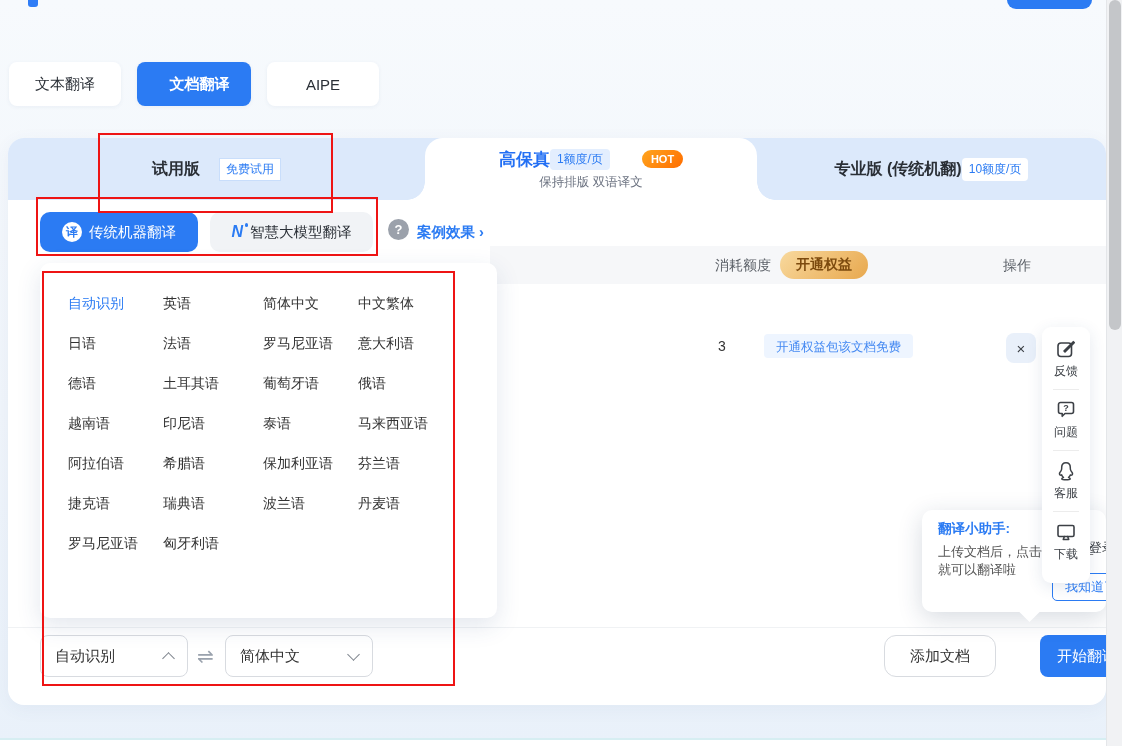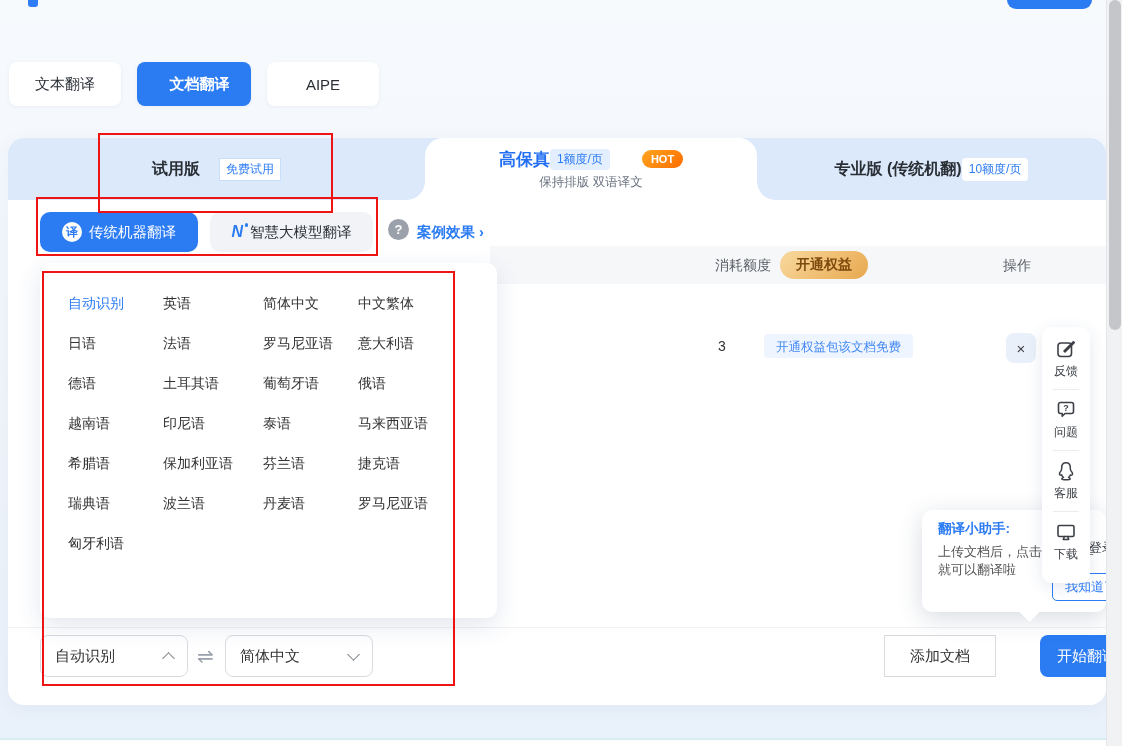--- a/index.html
+++ b/index.html
@@ -75,21 +75,21 @@
 
   
   .divider { position:absolute; left:8px; top:627px; width:1098px; height:1px; background:#f0f2f4; }
   .select { position:absolute; top:635px; width:148px; height:42px; background:#fff; border:1px solid #d8dbe0; border-radius:8px;
     display:flex; align-items:center; justify-content:space-between; padding:0 14px; font-size:15px; color:#333; cursor:pointer; }
   .sel-src { left:40px; } .sel-tgt { left:225px; }
   .chev { width:9px; height:9px; border-right:1.8px solid #7d838c; border-bottom:1.8px solid #7d838c; }
   .chev.up { transform:rotate(-135deg); margin-top:5px; }
   .chev.down { transform:rotate(45deg); margin-top:-4px; }
   .swap { position:absolute; left:197px; top:644px; font-size:20px; color:#9aa2ad; }
-  .btn-add { position:absolute; left:884px; top:635px; width:112px; height:42px; background:#fff; border:1px solid #d8dbe0; border-radius:0;
+  .btn-add { position:absolute; left:884px; top:635px; width:112px; height:42px; background:#fff; border:1px solid #d8dbe0; border-radius:12px;
     font-family:inherit; font-size:15px; color:#333; cursor:pointer; }
   .btn-start { position:absolute; left:1012px; top:635px; width:94px; height:42px; background:#2b7bf3; border:none; border-radius:8px 0 0 8px;
     font-family:inherit; font-size:15px; color:#fff; cursor:pointer;margin-left:28px; }
 
   
   .tooltip { position:absolute; left:922px; top:510px; width:184px; height:102px; background:#fff; border-radius:10px; z-index:30;
     box-shadow:0 6px 24px rgba(31,56,88,.18); }
   .tooltip .tp-pointer { position:absolute; left:100px; top:94px; width:15px; height:15px; background:#fff; transform:rotate(45deg); }
   .tp-title { position:absolute; left:16px; top:10px; font-size:13.5px; font-weight:bold; color:#2b7bf3; white-space:nowrap; }
   .tp-line1 { position:absolute; left:16px; top:33px; font-size:13px; color:#555; white-space:nowrap; }
@@ -182,20 +182,21 @@
     <span class="lang">罗马尼亚语</span>
     <span class="lang">意大利语</span>
     <span class="lang">德语</span>
     <span class="lang">土耳其语</span>
     <span class="lang">葡萄牙语</span>
     <span class="lang">俄语</span>
     <span class="lang">越南语</span>
     <span class="lang">印尼语</span>
     <span class="lang">泰语</span>
     <span class="lang">马来西亚语</span>
+    <span class="lang">阿拉伯语</span>
     <span class="lang">希腊语</span>
     <span class="lang">保加利亚语</span>
     <span class="lang">芬兰语</span>
     <span class="lang">捷克语</span>
     <span class="lang">瑞典语</span>
     <span class="lang">波兰语</span>
     <span class="lang">丹麦语</span>
     <span class="lang">罗马尼亚语</span>
     <span class="lang">匈牙利语</span>
   </div>

